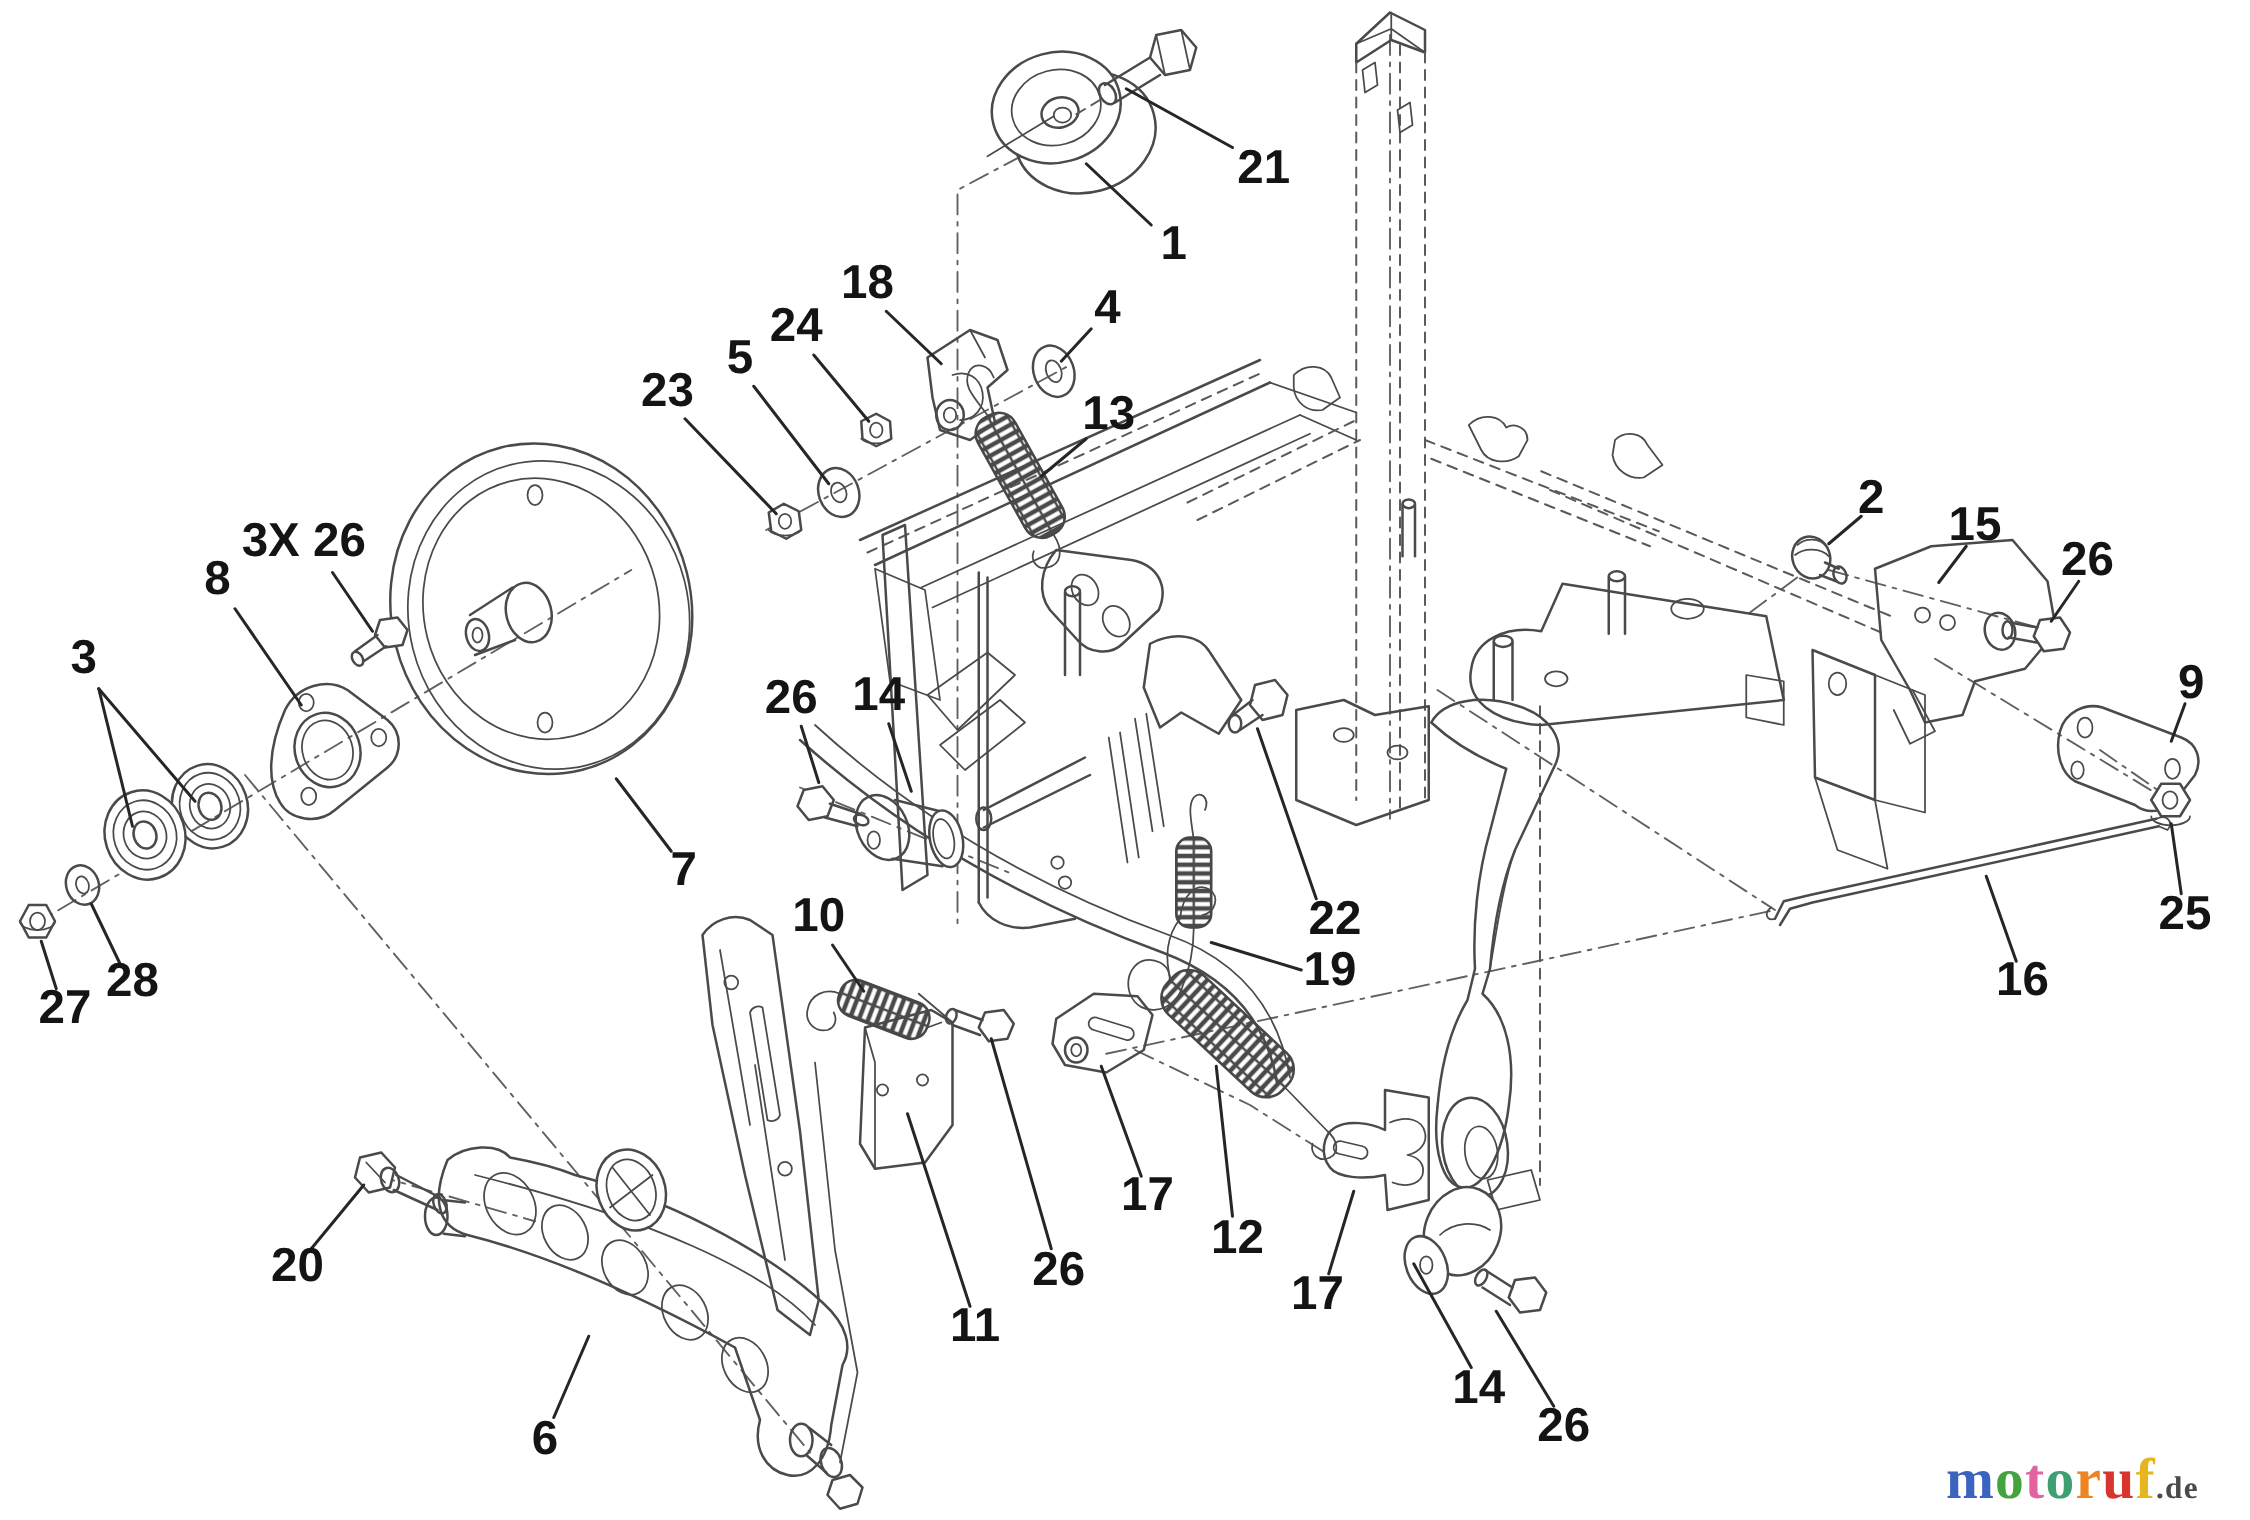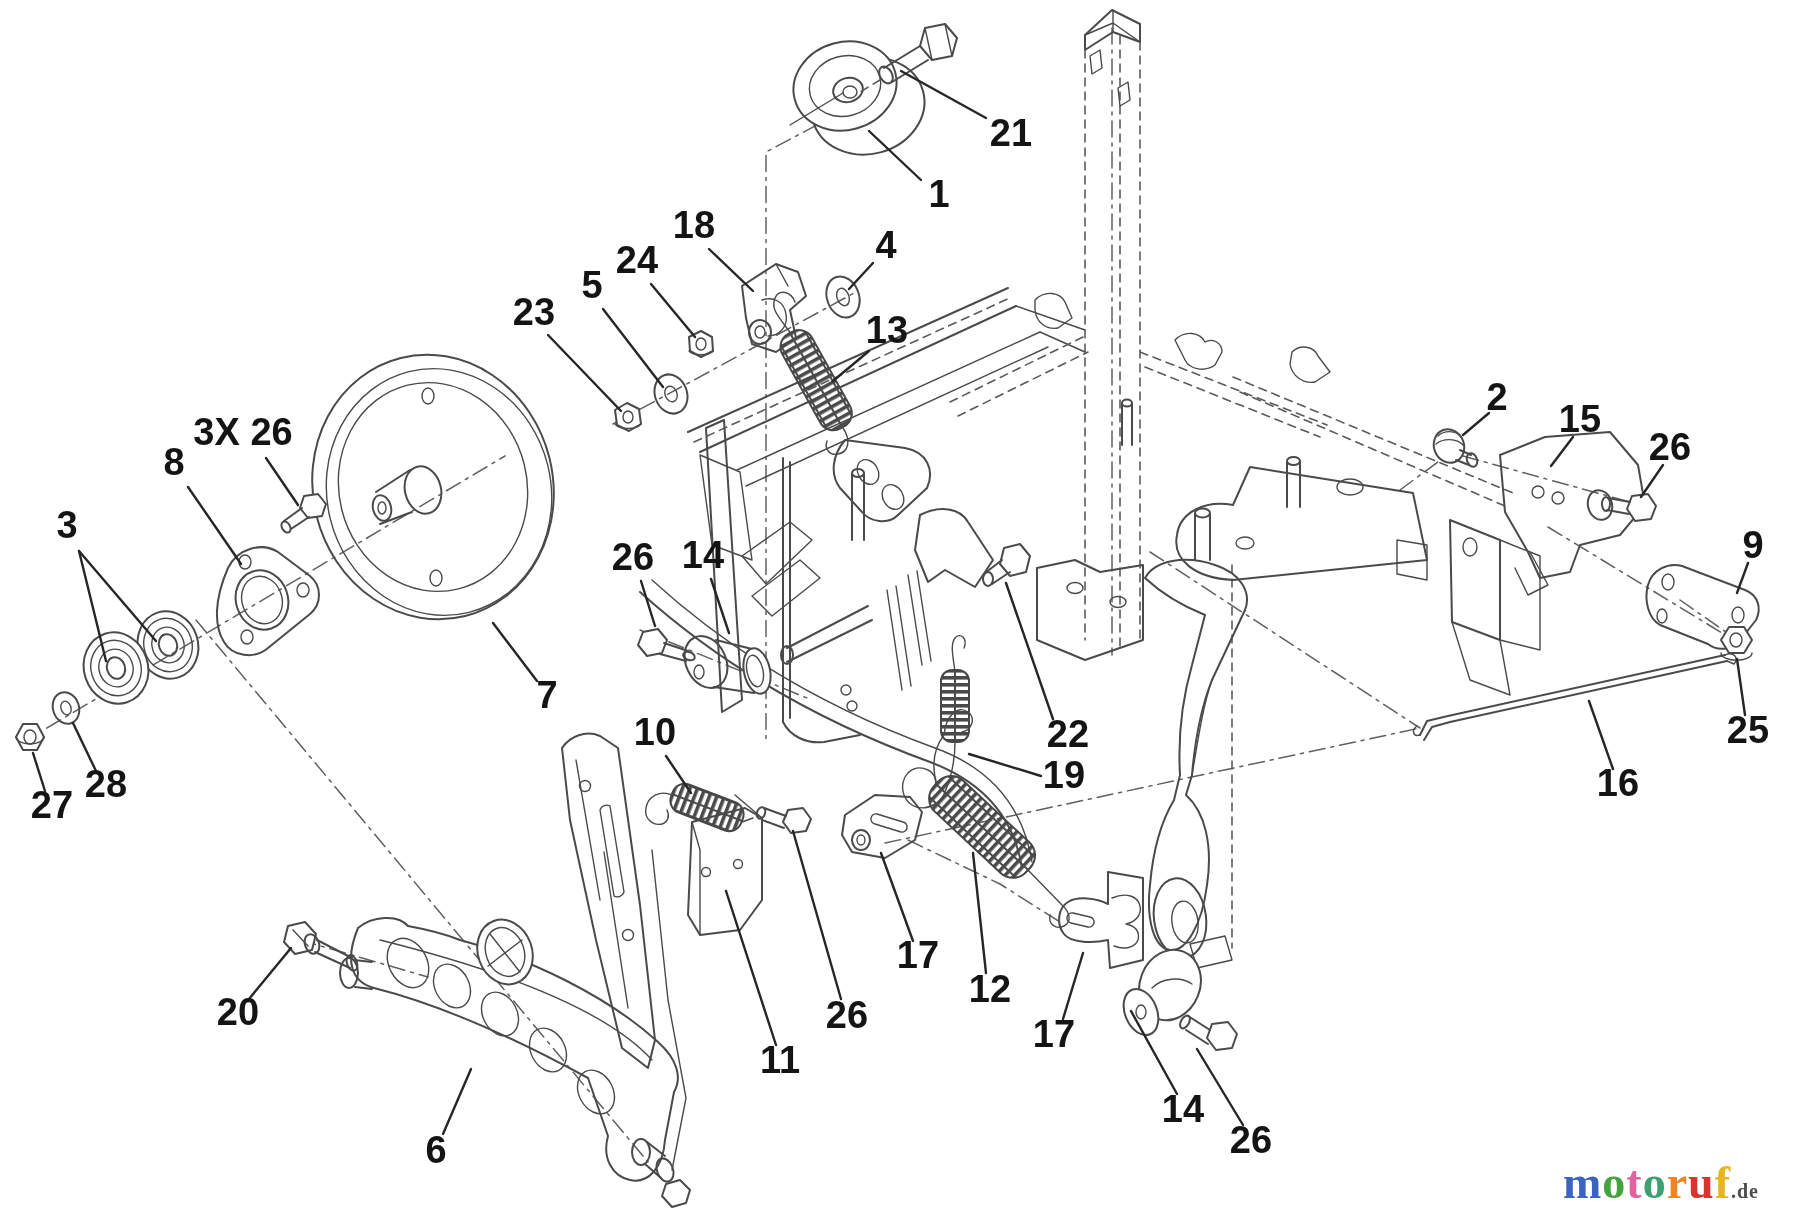--- a/index.html
+++ b/index.html
@@ -12,21 +12,21 @@
   .art .fw{fill:#ffffff;}
   .art .thin{stroke-width:1.4;}
   .art .dash{stroke-dasharray:8 6;stroke-width:1.6;stroke:#5a5a5a;}
   .art .dashdot{stroke-dasharray:16 6 3 6;stroke-width:1.5;stroke:#606060;}
   .art .coil{fill:url(#coilp);stroke:#474747;stroke-width:2;}
   .art .leader{stroke:#262626;stroke-width:2.4;stroke-dasharray:none;}
   .art text.callout-text{font-family:"Liberation Sans",sans-serif;font-weight:700;
     font-size:38px;fill:#141414;stroke:none;}
   .logo{position:absolute;right:14px;bottom:10px;font-family:"Liberation Serif",serif;
         font-weight:700;font-size:46px;line-height:1;letter-spacing:1px;user-select:none;}
-  .logo .suffix{font-size:20px;font-weight:700;}
+  .logo .suffix{font-size:25px;font-weight:700;}
 </style>
 </head>
 <body>
 
 <div class="stage">
 <svg class="art" width="1800" height="1216" viewBox="0 0 1800 1216">
   <defs>
     <pattern id="coilp" width="7" height="14" patternUnits="userSpaceOnUse">
       <rect width="7" height="14" fill="#cdcdcd"></rect>
       <line x1="1.6" y1="0" x2="1.6" y2="14" stroke="#585858" stroke-width="2.4"></line>

